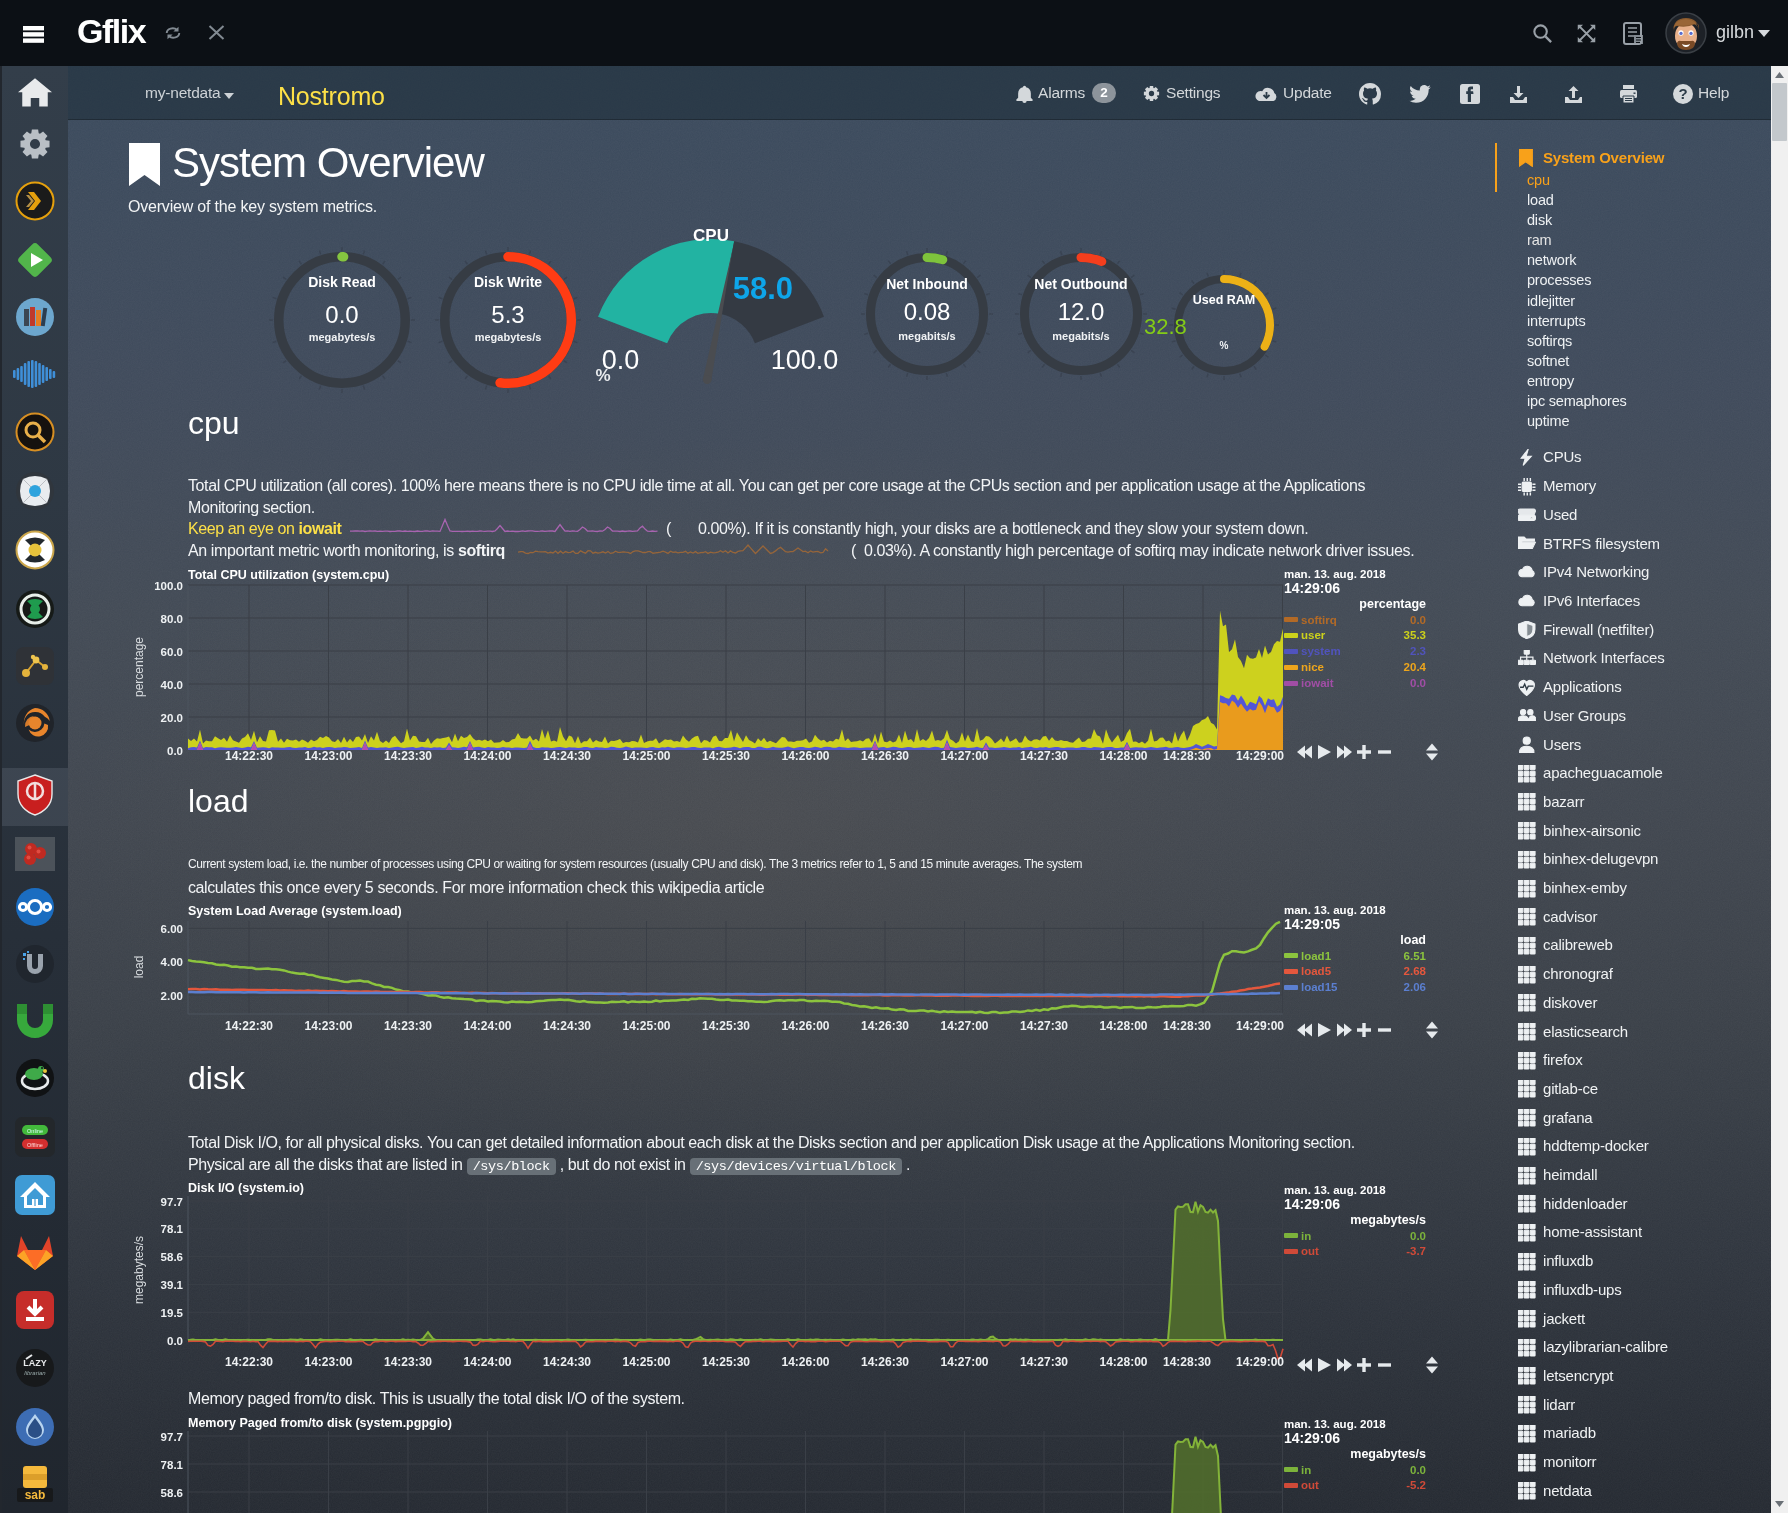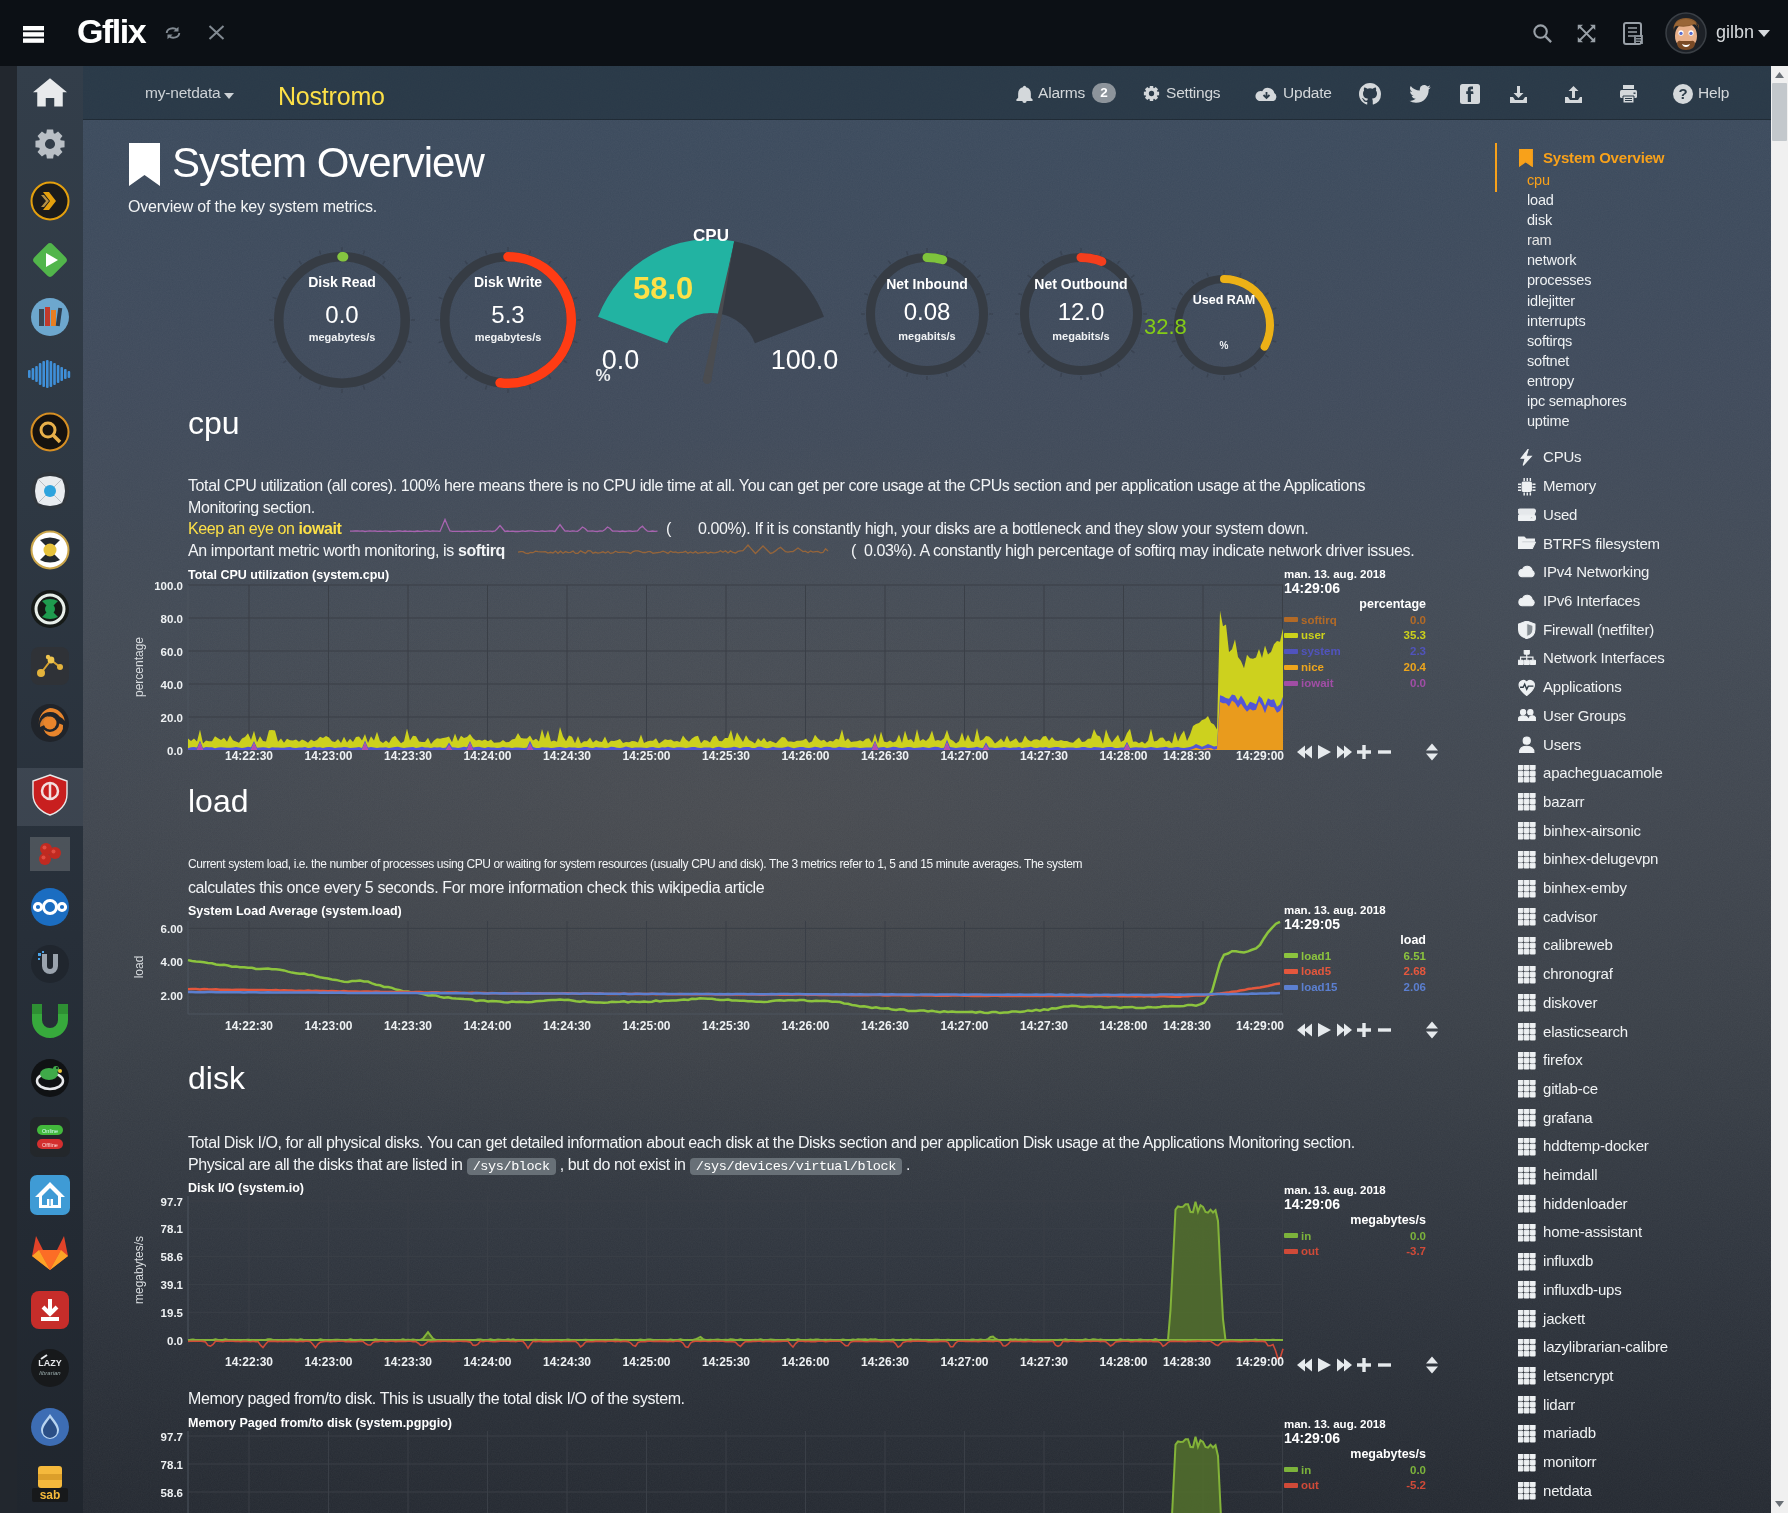--- a/index.html
+++ b/index.html
@@ -1,18 +1,18 @@
 <!DOCTYPE html>
 <html><head><meta charset="utf-8">
 <style>
 *{margin:0;padding:0;box-sizing:border-box}
 html,body{width:1788px;height:1513px;overflow:hidden;background:#22272e;font-family:"Liberation Sans",sans-serif;}
 .abs{position:absolute}
 #topbar{position:absolute;left:0;top:0;width:1788px;height:66px;background:#0c1015;z-index:30}
-#leftbar{position:absolute;left:17px;top:66px;width:66px;height:1447px;background:linear-gradient(180deg,#333e4a 0%,#2e3843 30%,#272f39 60%,#20262e 100%);z-index:25}
+#leftbar{position:absolute;left:2px;top:66px;width:66px;height:1447px;background:linear-gradient(180deg,#333e4a 0%,#2e3843 30%,#272f39 60%,#20262e 100%);z-index:25}
 #mainbg{position:absolute;left:66px;top:66px;width:1705px;height:1447px;
  background:linear-gradient(180deg,#3a4a5d 0%,#3f4a5b 22%,#424a55 38%,#40464f 52%,#3a4048 66%,#2f353e 82%,#242931 100%);z-index:1}
 #warm{position:absolute;left:66px;top:66px;width:1705px;height:1447px;z-index:2;
  background:radial-gradient(ellipse 950px 550px at 40% 52%, rgba(135,115,92,0.12), rgba(0,0,0,0) 70%)}
 #navbar{position:absolute;left:66px;top:66px;width:1705px;height:54px;background:rgba(28,43,54,0.55);border-bottom:1px solid rgba(0,0,0,0.25);z-index:10}
 #scroll{position:absolute;left:1771px;top:66px;width:17px;height:1447px;background:#f0f0f0;z-index:40}
 .nav-it{position:absolute;color:#d4d8db;font-size:15.5px;letter-spacing:-0.2px;white-space:nowrap}
 .menu-t{position:absolute;z-index:6;color:#f0f2f3;font-size:15px;letter-spacing:-0.2px;white-space:nowrap}
 svg{display:block}
 .leg{position:absolute;font-size:11.5px;color:#fff;white-space:nowrap}
@@ -418,21 +418,21 @@
 <div class="abs" style="z-index:6;left:1144px;top:293px;width:160px;text-align:center;font-size:12.5px;font-weight:bold;color:#fff">Used RAM</div>
 <div class="abs" style="z-index:6;left:1144px;top:314px;width:160px;text-align:left;font-size:22px;color:#84cc16">32.8</div>
 <div class="abs" style="z-index:6;left:1144px;top:340px;width:160px;text-align:center;font-size:10px;font-weight:bold;color:#f0f2f4">%</div>
 <svg class="abs" style="left:581px;top:230px;z-index:5" width="260" height="260">
     <path d="M17.04 86.64 A121 121 0 0 1 153.17 11.24 L139.00 83.87 A47 47 0 0 0 86.12 113.16 Z" fill="#22b3a2"></path>
     <path d="M153.17 11.24 A121 121 0 0 1 242.96 86.64 L173.88 113.16 A47 47 0 0 0 139.00 83.87 Z" fill="#343a43"></path>
     <path d="M130.3 150.4 L122.0 148.8 L151.6 19.1 Z" fill="#4a4c50"></path>
     <circle cx="126.2" cy="149.6" r="4.4" fill="#4a4c50"></circle>
   </svg>
 <div class="abs" style="z-index:6;left:651px;top:226px;width:120px;text-align:center;font-size:17px;font-weight:bold;color:#fff">CPU</div>
-<div class="abs" style="z-index:6;left:633px;top:271px;width:160px;text-align:left;font-size:31px;font-weight:bold;color:#fde047">58.0</div>
+<div class="abs" style="z-index:6;left:633px;top:271px;width:160px;text-align:right;font-size:31px;font-weight:bold;color:#0ea5e9">58.0</div>
 <div class="abs" style="z-index:6;left:578px;top:345px;width:85px;text-align:center;font-size:27px;color:#fff">0.0</div>
 <div class="abs" style="z-index:6;left:757px;top:345px;width:95px;text-align:center;font-size:27px;color:#fff">100.0</div>
 <div class="abs" style="z-index:6;left:588px;top:366px;width:30px;text-align:center;font-size:17px;font-weight:bold;color:#e8ebee">%</div>
 <div class="abs" style="z-index:5;left:188px;top:405px;font-size:32px;color:#fff">cpu</div>
 <div class="abs" style="z-index:5;font-size:16px;letter-spacing:-0.4px;color:#f2f4f6;white-space:nowrap;left:188px;top:477px">Total CPU utilization (all cores). 100% here means there is no CPU idle time at all. You can get per core usage at the CPUs section and per application usage at the Applications</div>
 <div class="abs" style="z-index:5;font-size:16px;letter-spacing:-0.4px;color:#f2f4f6;white-space:nowrap;left:188px;top:499px">Monitoring section.</div>
 <div class="abs" style="z-index:5;font-size:16px;letter-spacing:-0.4px;color:#fde047;white-space:nowrap;left:188px;top:520px">Keep an eye on <b>iowait</b></div>
 <div class="abs" style="z-index:5;font-size:16px;letter-spacing:-0.4px;color:#f2f4f6;white-space:nowrap;left:666px;top:520px">(</div>
 <div class="abs" style="z-index:5;font-size:16px;letter-spacing:-0.4px;color:#f2f4f6;white-space:nowrap;left:698px;top:520px">0.00%). If it is constantly high, your disks are a bottleneck and they slow your system down.</div>
 <div class="abs" style="z-index:5;font-size:16px;letter-spacing:-0.4px;color:#f2f4f6;white-space:nowrap;left:188px;top:542px">An important metric worth monitoring, is <b>softirq</b></div>

